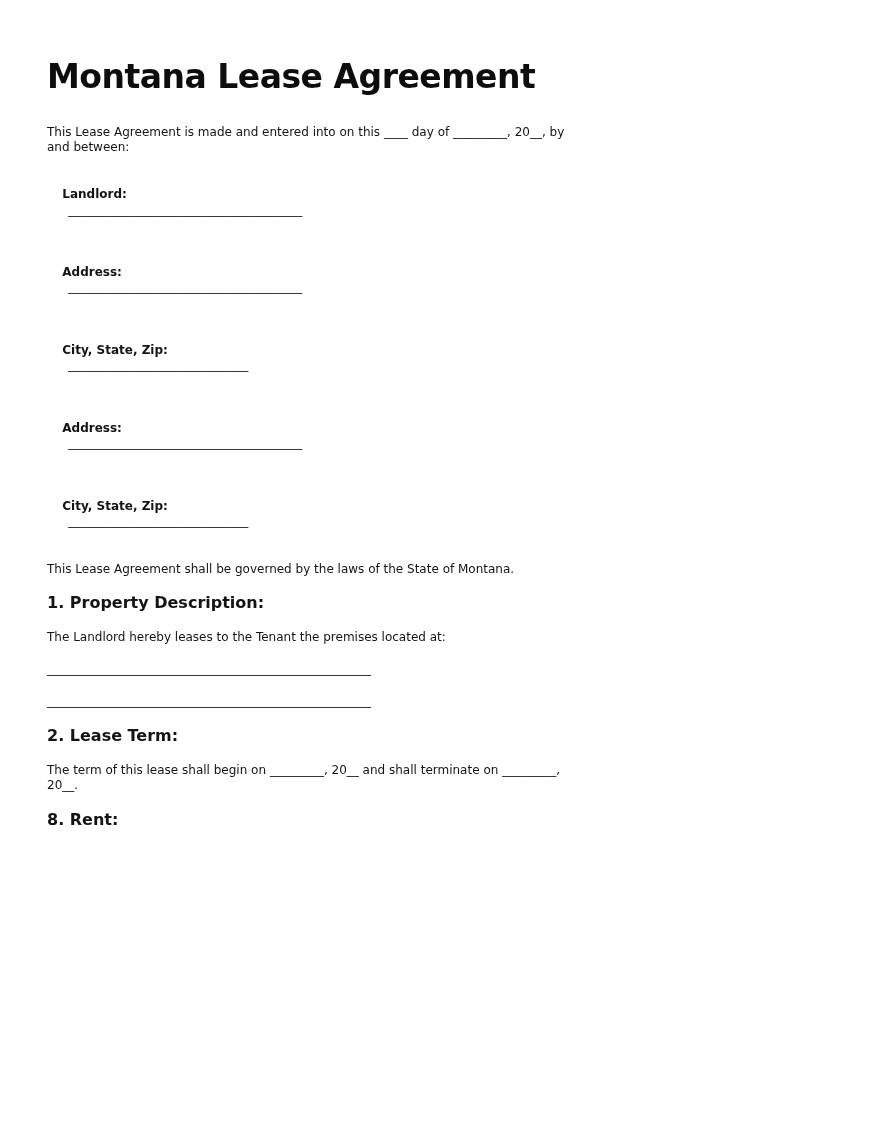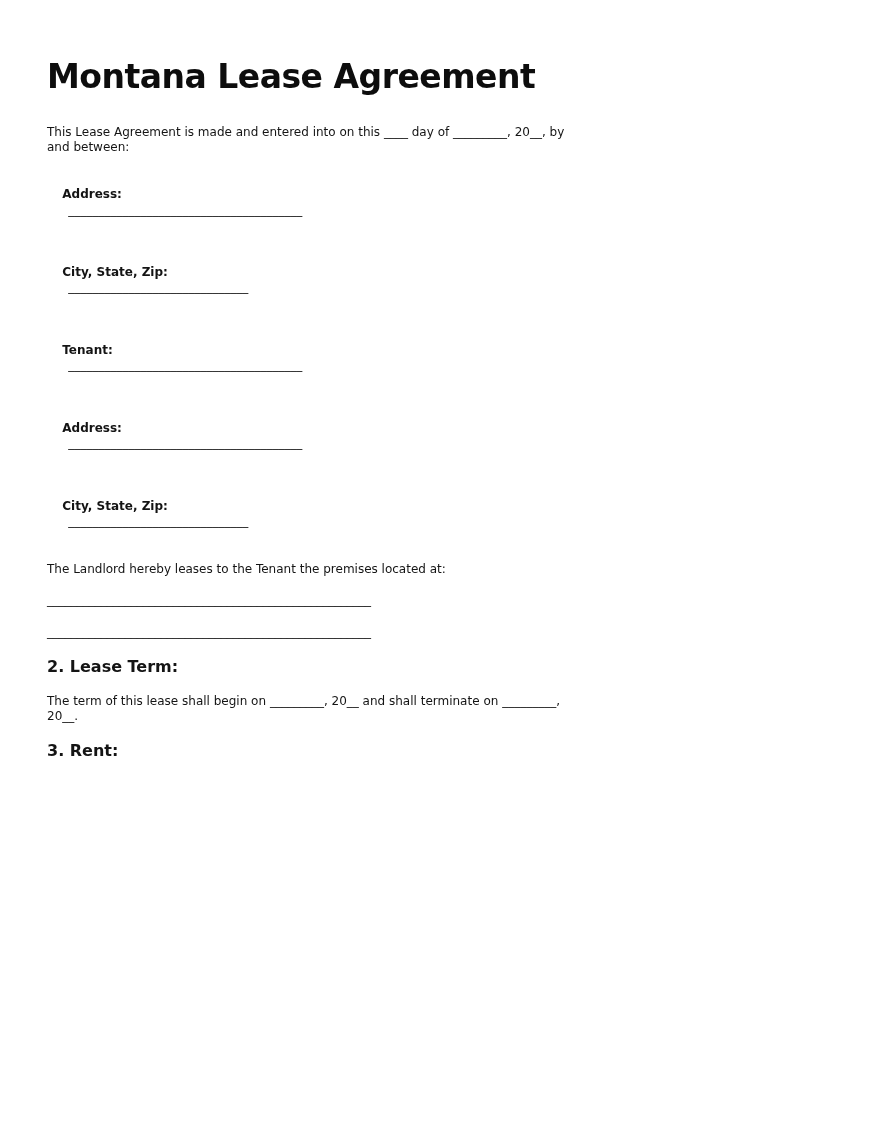--- a/index.html
+++ b/index.html
@@ -45,51 +45,53 @@
 </head>
 <body>
 
 <div class="page">
 
   <h1 class="title">Montana Lease Agreement</h1>
 
   <p class="para">This Lease Agreement is made and entered into on this ____ day of _________, 20__, by
 and between:</p>
 
-
   <p class="para field">
-    <span class="lbl">Address:</span>
-    <span class="line">_______________________________________</span>
-  </p>
-
-  <p class="para field">
-    <span class="lbl">City, State, Zip:</span>
-    <span class="line">______________________________</span>
-  </p>
-
-
-  <p class="para field">
-    <span class="lbl">Tenant:</span>
+    <span class="lbl">Landlord:</span>
     <span class="line">_______________________________________</span>
   </p>
 
   <p class="para field">
     <span class="lbl">Address:</span>
     <span class="line">_______________________________________</span>
   </p>
 
   <p class="para field">
     <span class="lbl">City, State, Zip:</span>
     <span class="line">______________________________</span>
   </p>
 
 
+
+  <p class="para field">
+    <span class="lbl">Address:</span>
+    <span class="line">_______________________________________</span>
+  </p>
+
+  <p class="para field">
+    <span class="lbl">City, State, Zip:</span>
+    <span class="line">______________________________</span>
+  </p>
+
+  <p class="para">This Lease Agreement shall be governed by the laws of the State of Montana.</p>
+
+  <p class="heading">1. Property Description:</p>
   <p class="para">The Landlord hereby leases to the Tenant the premises located at:</p>
   <p class="para blank-line">______________________________________________________</p>
   <p class="para blank-line">______________________________________________________</p>
 
   <p class="heading">2. Lease Term:</p>
   <p class="para">The term of this lease shall begin on _________, 20__ and shall terminate on _________,
 20__.</p>
 
-  <p class="heading">3. Rent:</p>
+  <p class="heading">8. Rent:</p>
 
 </div>
 
 </body></html>

